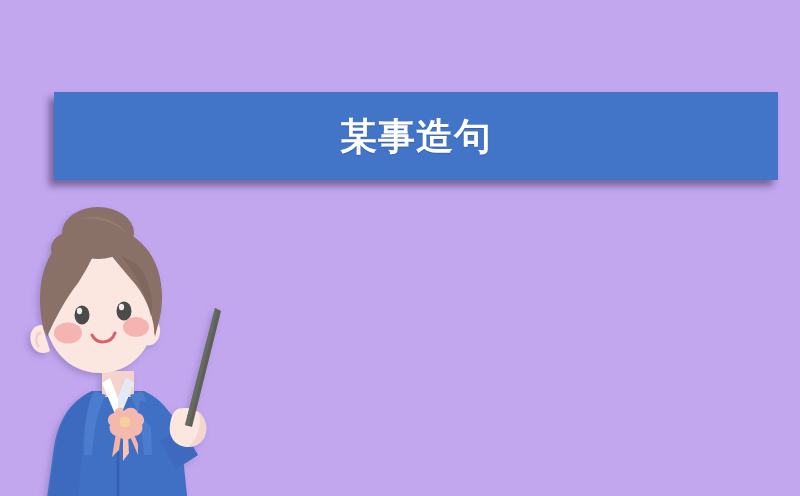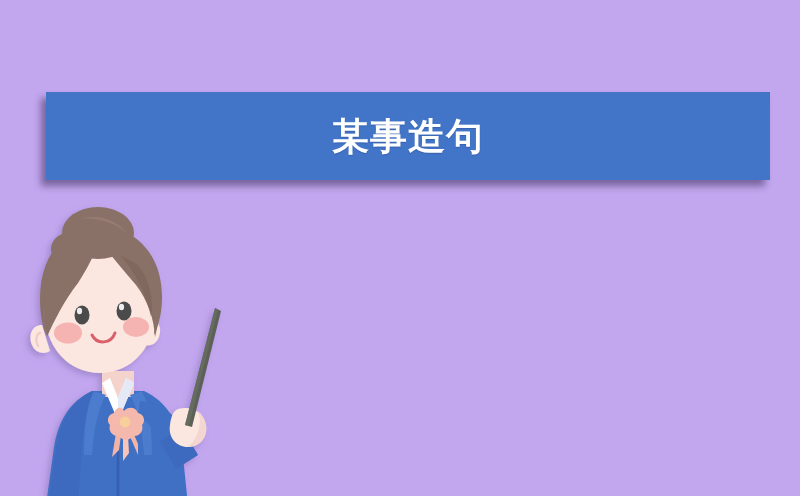--- a/index.html
+++ b/index.html
@@ -16,21 +16,21 @@
     position: relative;
     width: 800px;
     height: 496px;
     background: #c2a7ef;
     overflow: hidden;
   }
 
   
   #banner {
     position: absolute;
-    left: 46px;
+    left: 54px;
     top: 92px;
     width: 724px;
     height: 88px;
     background: #4274c8;
     box-shadow: -5px 6px 7px rgba(40, 28, 70, 0.48);
     display: flex;
     align-items: center;
     justify-content: center;
   }
   #banner-title {

